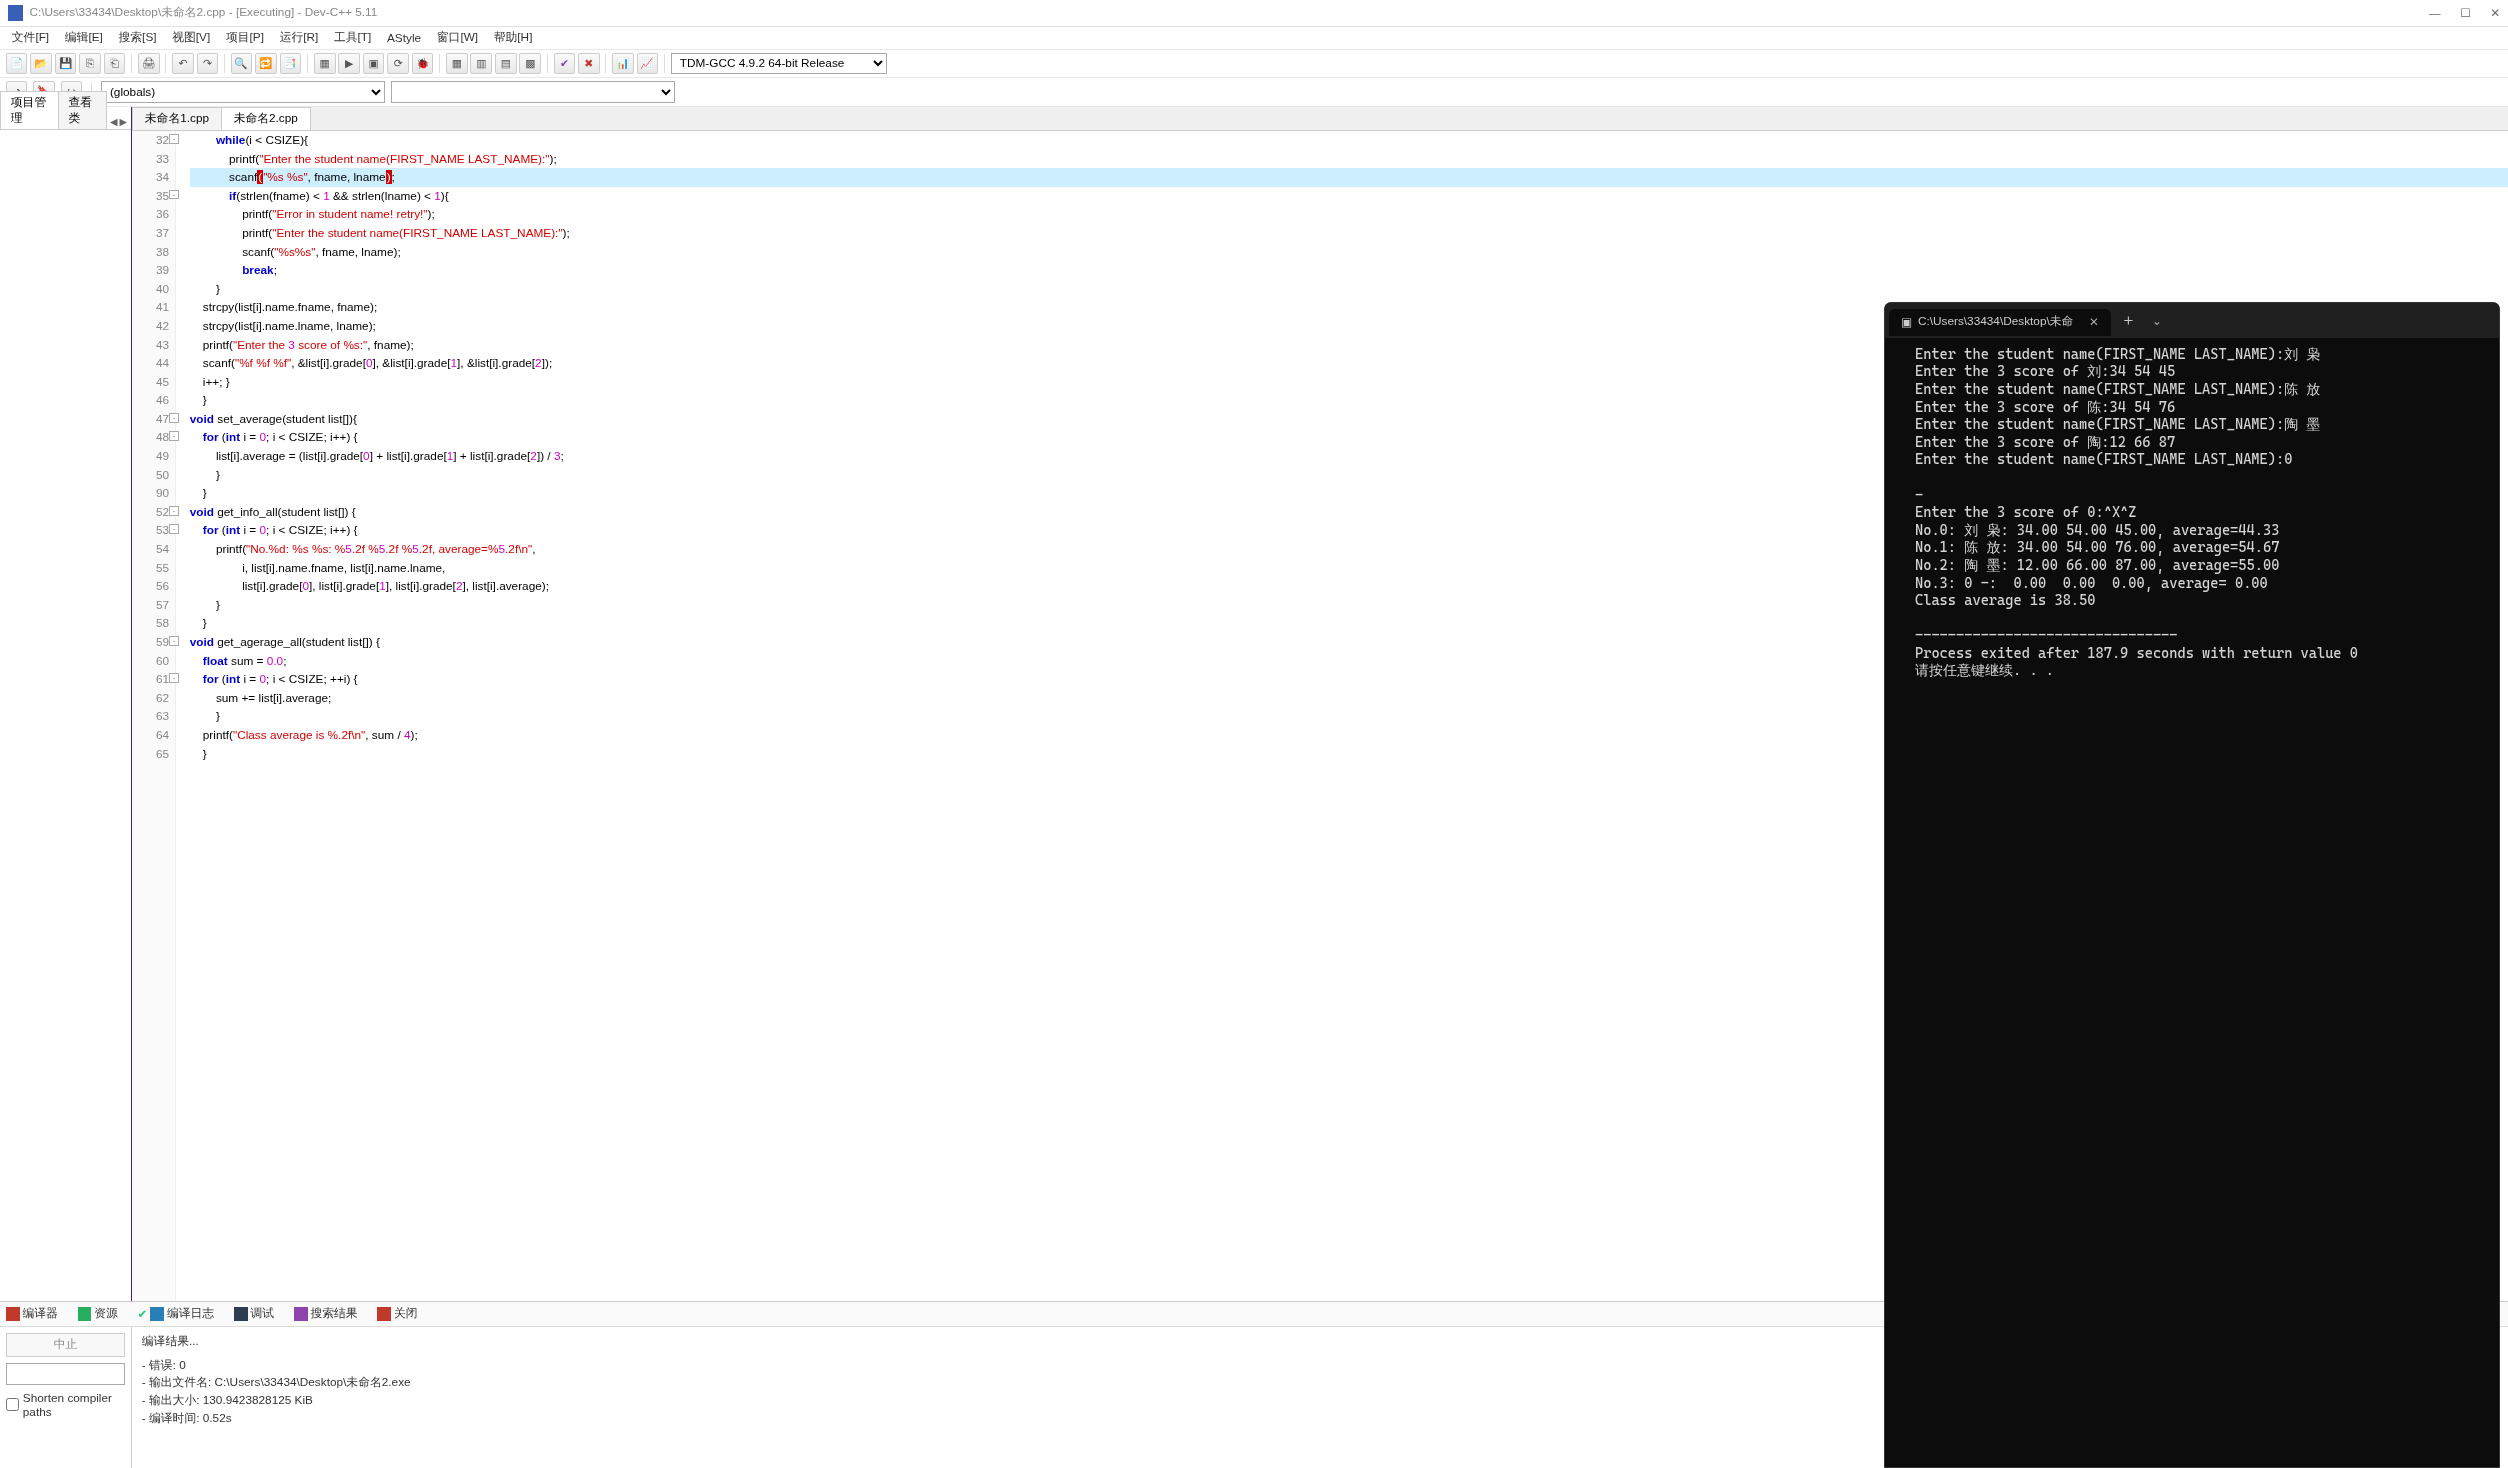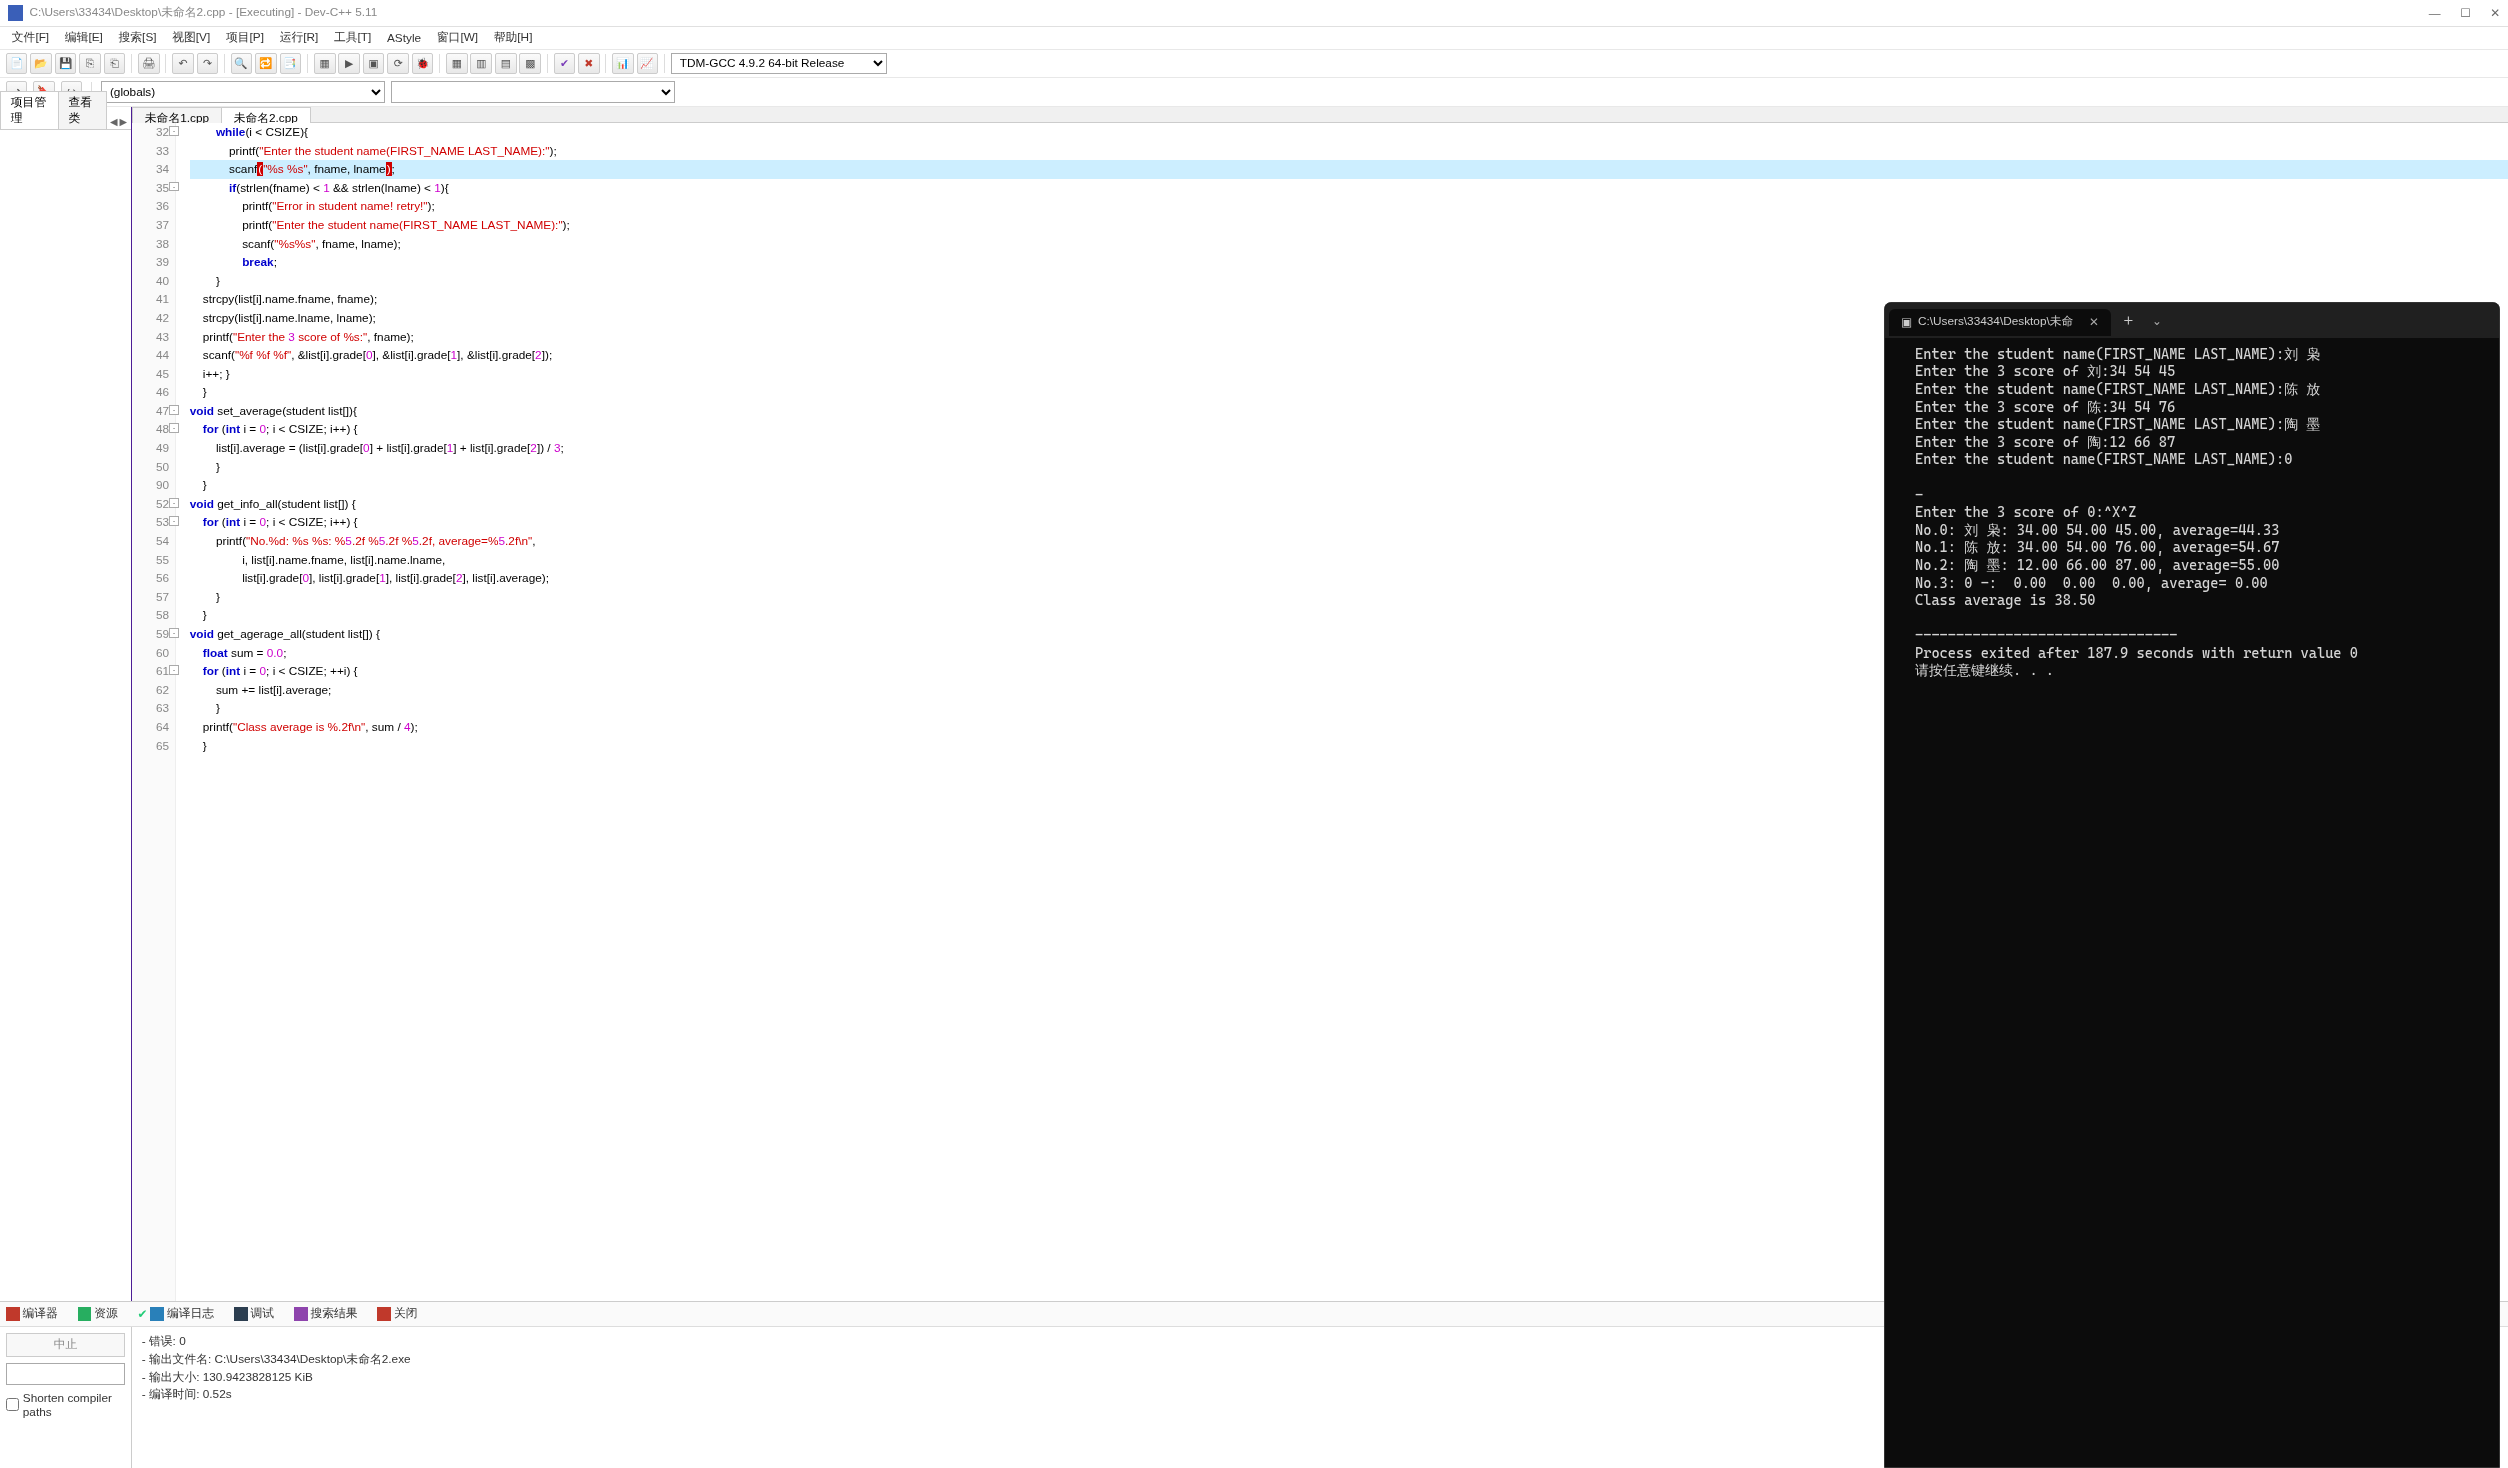--- a/index.html
+++ b/index.html
@@ -16,21 +16,21 @@
 .tool-sep { width: 1px; height: 19.6px; background: #ddd; margin: 0 2.9px; }
 .combo { height: 21.6px; border: 1px solid #aaa; background: #fff; padding: 0 3.9px; font-size: 11.8px; display:inline-flex; align-items:center; }
 .toolbar2 { height: 29px; display: flex; align-items: center; padding: 0 5.9px; gap: 5.9px; border-bottom: 1px solid #e8e8e8; }
 .left-tabs { height: 23.5px; display: flex; align-items: flex-end; border-bottom: 1px solid #ccc; }
 .left-tab { padding: 2.9px 9.8px; border: 1px solid #ccc; border-bottom: none; background: #f4f4f4; margin-right: -1px; cursor:pointer; }
 .left-tab.active { background: #fff; }
 .left-nav { padding: 2px 3.9px; display:flex; gap:2px; align-items: center;}
 .main { display: flex; height: calc(100% - 27.4px - 21.6px - 29px - 29px - 167px); }
 .sidebar { width: 132px; border-right: 1px solid #4c1d95; }
 .editor-area { flex: 1; display: flex; flex-direction: column; }
-.file-tabs { height: 16px; display: flex; align-items: flex-start; background: #f0f0f0; border-bottom: 1px solid #ccc; }
+.file-tabs { height: 24px; display: flex; align-items: center; background: #f0f0f0; border-bottom: 1px solid #ccc; }
 .file-tab { padding: 2.9px 11.8px; border: 1px solid #ccc; border-bottom: none; background: #f4f4f4; margin-right: -1px; cursor:pointer; font-size:11.8px;}
 .file-tab.active { background: #fff; }
 .code-container { flex: 1; display: flex; overflow: auto; background: #fff; font-family: Consolas, "Courier New", monospace; font-size: 13.7px; }
 .gutter { width: 44px; text-align: right; padding-right: 5.9px; color: #888; background: #fafafa; border-right: 1px solid #eee; line-height: 18.6px; user-select:none;}
 .gutter .ln { height: 18.6px; position:relative; }
 .gutter .fold { position:absolute; right:-9.8px; top:2.9px; width:9.8px; height:9.8px; border:1px solid #aaa; font-size:7.8px; line-height:7.8px; text-align:center; color:#666; background:#fff;}
 .code { flex: 1; line-height: 18.6px; padding-left: 13.7px; white-space: pre; }
 .code .row { height: 18.6px; }
 .code .hl { background: #cceeff; }
 .kw { color: #0000cc; font-weight: bold; }
@@ -220,20 +220,21 @@
   <div class="bottom-content">
     <div class="bottom-left">
       <div class="bottom-btn">中止</div>
       <input class="bottom-input" style="">
       <label class="bottom-chk">
         <input type="checkbox" style="">
         <span>Shorten compiler paths</span>
       </label>
     </div>
     <div class="bottom-right">
+      <div style="margin-bottom:5.9px;">编译结果...</div>
       <div id="compile-lines">
           <div>- 错误: 0</div>
           <div>- 输出文件名: C:\Users\33434\Desktop\未命名2.exe</div>
           <div>- 输出大小: 130.9423828125 KiB</div>
           <div>- 编译时间: 0.52s</div>
         </div>
     </div>
   </div>
 </div>
 

